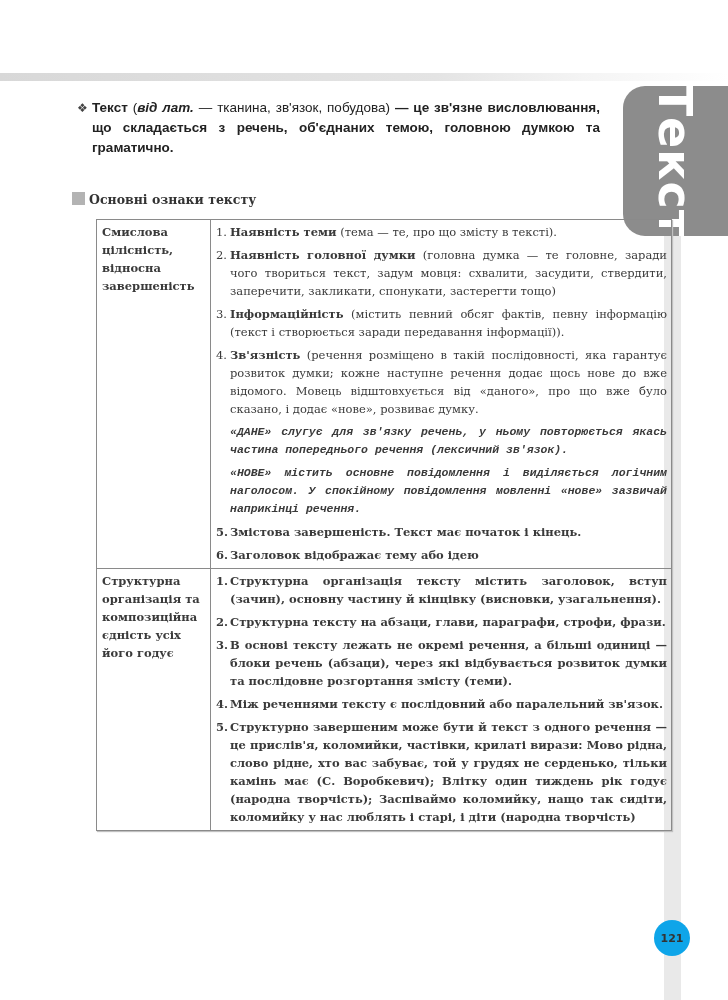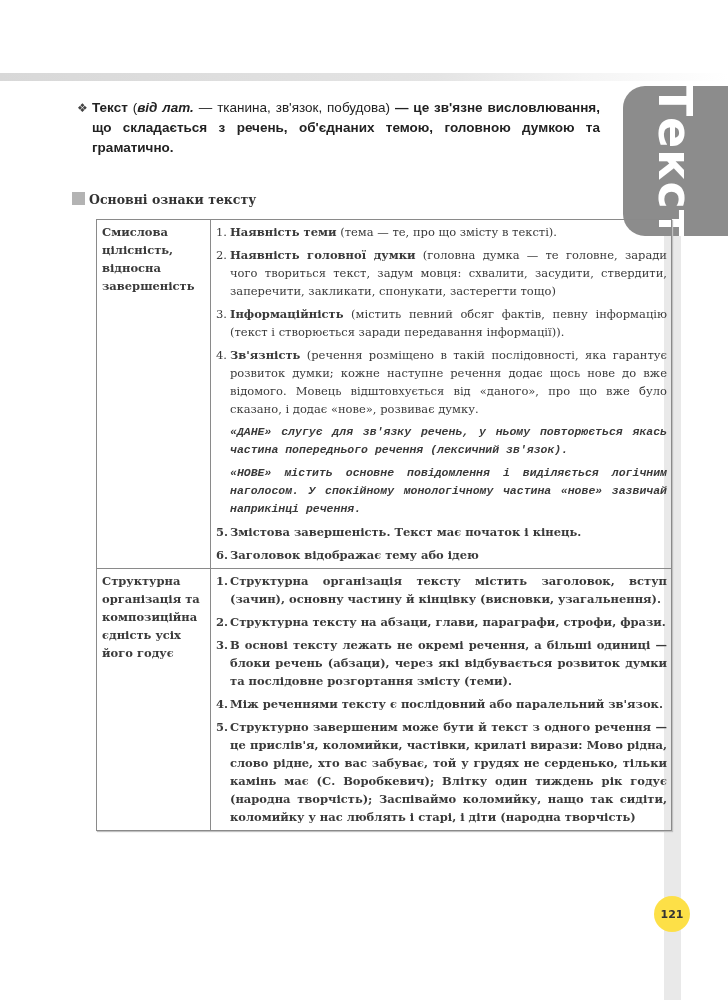--- a/index.html
+++ b/index.html
@@ -21,22 +21,22 @@
   }
   .side-tab-label span {
     display: inline-block; transform: rotate(90deg); white-space: nowrap;
     font-family: "DejaVu Sans", sans-serif; font-weight: bold; font-size: 46px; color: #ffffff;
     letter-spacing: 1px;
   }
   .side-strip {
     position: absolute; left: 664px; top: 236px; width: 17px; height: 764px; background: #e9e9e9;
   }
   .page-num {
-    position: absolute; left: 654px; top: 896px; width: 36px; height: 36px;
-    background: #fde047; border-radius: 50%;
+    position: absolute; left: 654px; top: 920px; width: 36px; height: 36px;
+    background: #0ea5e9; border-radius: 50%;
     display: flex; align-items: center; justify-content: center;
     font-family: "DejaVu Sans", sans-serif; font-weight: bold; font-size: 11px; color: #333;
   }
   .definition {
     position: absolute; left: 92px; top: 98px; width: 508px;
     font-family: "Liberation Sans", sans-serif; font-size: 13.5px; line-height: 20px; color: #222;
     text-align: justify;
   }
   .definition .bullet {
     position: absolute; left: -15px; top: 0; font-size: 12px; color: #444;
@@ -112,21 +112,21 @@
 <table class="features">
   <tbody>
       <tr>
     <td class="label-cell">Смислова цілісність, відносна завершеність</td>
     <td class="content-cell">
       <div class="item"><span class="num">1.</span><b>Наявність теми</b><span> (тема — те, про що змісту в тексті).</span></div>
       <div class="item"><span class="num">2.</span><b>Наявність головної думки</b><span> (головна думка — те головне, заради чого твориться текст, задум мовця: схвалити, засудити, ствердити, заперечити, закликати, спонукати, застерегти тощо)</span></div>
       <div class="item"><span class="num">3.</span><b>Інформаційність</b><span> (містить певний обсяг фактів, певну інформацію (текст і створюється заради передавання інформації)).</span></div>
       <div class="item"><span class="num">4.</span><b>Зв'язність</b><span> (речення розміщено в такій послідовності, яка гарантує розвиток думки; кожне наступне речення додає щось нове до вже відомого. Мовець відштовхується від «даного», про що вже було сказано, і додає «нове», розвиває думку.</span></div>
       <div class="note">«ДАНЕ» слугує для зв'язку речень, у ньому повторюється якась частина попереднього речення (лексичний зв'язок).</div>
-      <div class="note">«НОВЕ» містить основне повідомлення і виділяється логічним наголосом. У спокійному монологічному частина «нове» зазвичай наприкінці речення.</div>
+      <div class="note">«НОВЕ» містить основне повідомлення і виділяється логічним наголосом. У спокійному повідомлення мовленні «нове» зазвичай наприкінці речення.</div>
       <div class="item plain-bold"><span class="num">5.</span><span>Змістова завершеність. Текст має початок і кінець.</span></div>
       <div class="item plain-bold"><span class="num">6.</span><span>Заголовок відображає тему або ідею</span></div>
     </td>
   </tr>
   <tr>
     <td class="label-cell">Структурна організація та композиційна єдність усіх його годує</td>
     <td class="content-cell">
       <div class="item plain-bold"><span class="num">1.</span><span>Структурна організація тексту містить заголовок, вступ (зачин), основну частину й кінцівку (висновки, узагальнення).</span></div>
       <div class="item plain-bold"><span class="num">2.</span><span>Структурна тексту на абзаци, глави, параграфи, строфи, фрази.</span></div>
       <div class="item plain-bold"><span class="num">3.</span><span>В основі тексту лежать не окремі речення, а більші одиниці — блоки речень (абзаци), через які відбувається розвиток думки та послідовне розгортання змісту (теми).</span></div>

